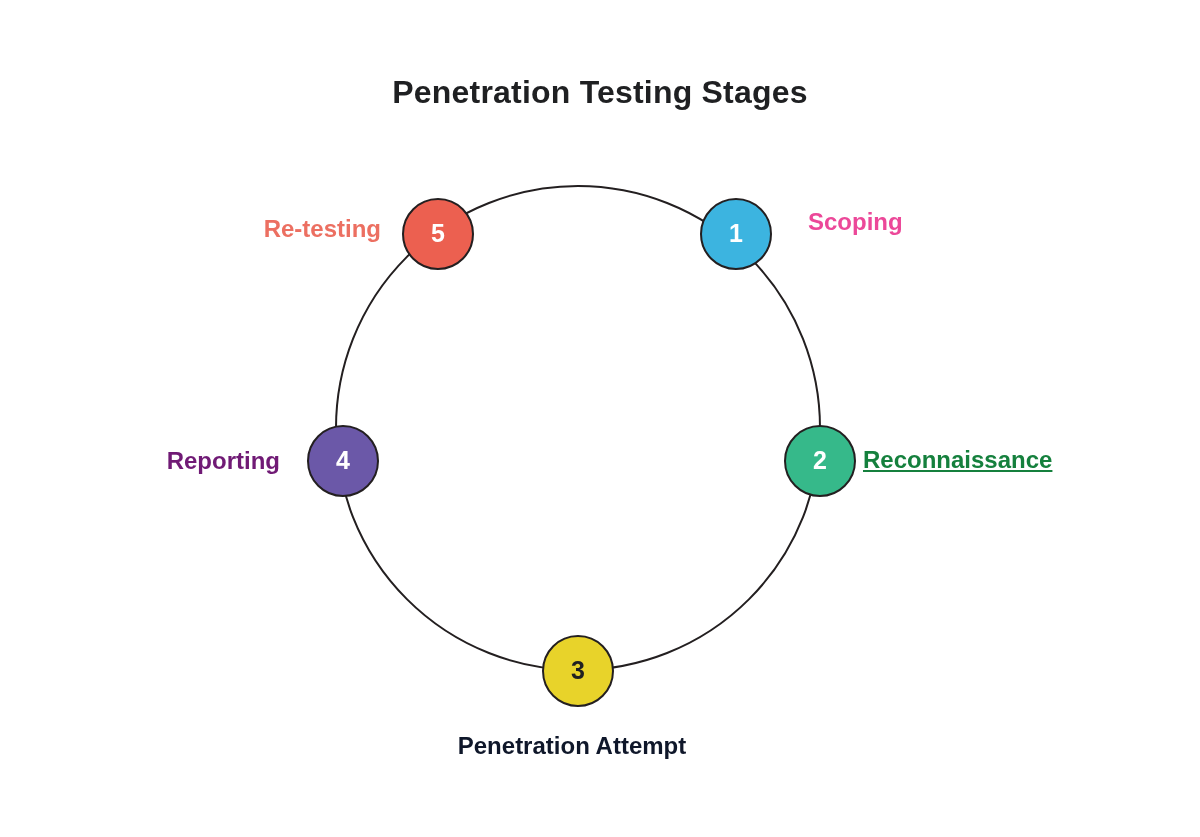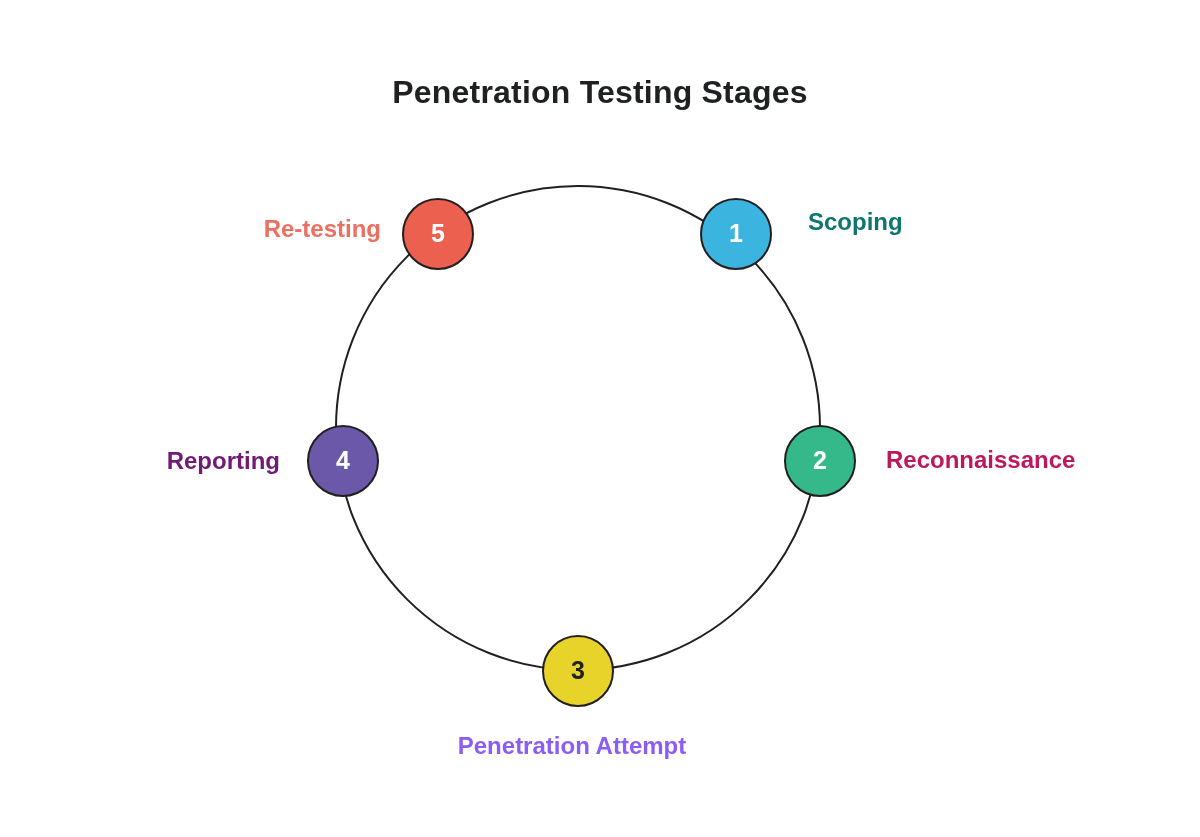--- a/index.html
+++ b/index.html
@@ -95,20 +95,20 @@
         <span class="node-number">3</span>
       </div>
       <div class="node" style="left: 307px; top: 425px; width: 72px; height: 72px; background: rgb(107, 88, 168); color: rgb(255, 255, 255); border-color: rgb(35, 31, 32);">
         <span class="node-number">4</span>
       </div>
       <div class="node" style="left: 402px; top: 198px; width: 72px; height: 72px; background: rgb(236, 96, 80); color: rgb(255, 255, 255); border-color: rgb(35, 31, 32);">
         <span class="node-number">5</span>
       </div>
     </div>
   <div id="labels-layer">
-      <div class="stage-label label-right" style="left: 808px; top: 222px; color: #0f766e;">Scoping</div>
-      <div class="stage-label label-right" style="left: 886px; top: 460px; color: #be185d;">Reconnaissance</div>
-      <div class="stage-label label-center" style="left: 572px; top: 746px; color: #8b5cf6;">Penetration Attempt</div>
+      <div class="stage-label label-right" style="left: 808px; top: 222px; color: #ec4899;">Scoping</div>
+      <div class="stage-label label-right" style="left: 863px; top: 460px; color: #15803d; text-decoration: underline;">Reconnaissance</div>
+      <div class="stage-label label-center" style="left: 572px; top: 746px; color: #0f172a;">Penetration Attempt</div>
       <div class="stage-label label-left" style="left: 280px; top: 461px; color: #701a75;">Reporting</div>
       <div class="stage-label label-left" style="left: 381px; top: 229px; color: rgb(236, 111, 97);">Re-testing</div>
     </div>
 
 </div>
 
 </body></html>

